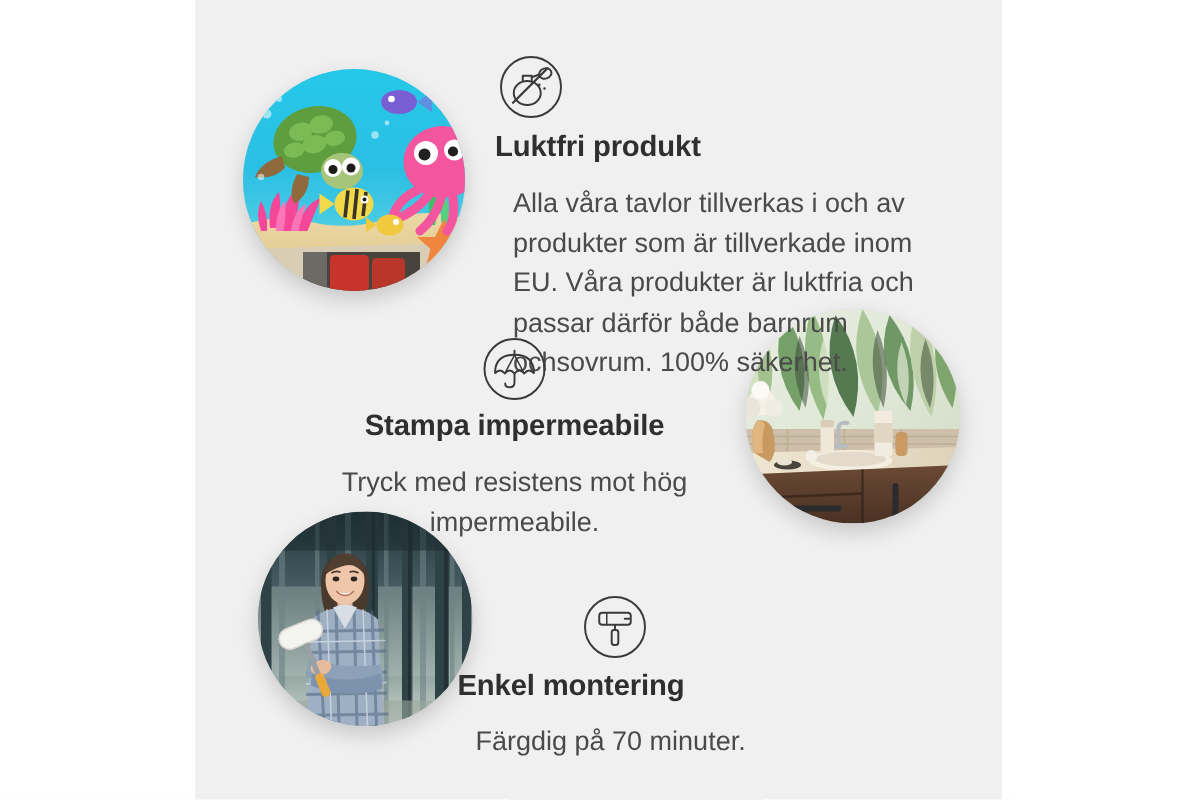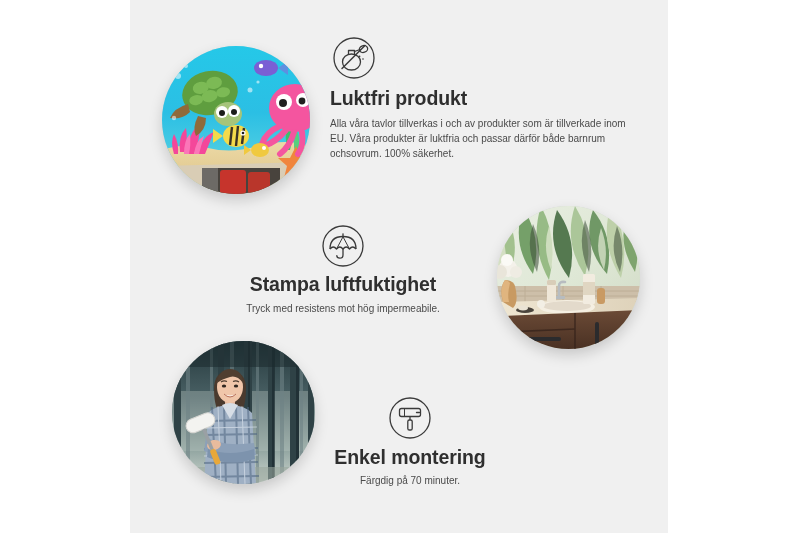--- a/index.html
+++ b/index.html
@@ -58,24 +58,24 @@
 
   .f-title {
     font-size: 19.5px;
     font-weight: bold;
     color: #2f2f2f;
     letter-spacing: -0.1px;
     margin: 0;
     line-height: 1.25;
   }
   .f-desc {
-    font-size: 10px;
+    font-size: 18px;
     color: #4a4a4a;
     line-height: 1.47;
-    margin: 0;
+    margin: 12px;
   }
 
   
   #feature-odourless {
     left: 330px; top: 36px; width: 300px;
     text-align: left;
   }
   #feature-odourless .icon-wrap { margin-left: 2px; margin-bottom: 6px; }
   #feature-odourless .f-title { margin-bottom: 7px; }
 
@@ -83,21 +83,21 @@
   #feature-waterproof {
     left: 198px; top: 224px; width: 290px;
     text-align: center;
   }
   #feature-waterproof .icon-wrap { margin: 0 auto 4px auto; }
   #feature-waterproof .f-title { margin-bottom: 6px; }
 
   
   #feature-easy {
     left: 305px; top: 396px; width: 210px;
-    text-align: center;
+    text-align: left;
   }
   #feature-easy .icon-wrap { margin: 0 auto 5px auto; }
   #feature-easy .f-title { margin-bottom: 5px; }
 </style>
 </head>
 <body>
 
 <div id="stage">
 
   <div class="panel"></div>
@@ -434,21 +434,21 @@
         <path d="M9 25 q3.25 -4 6.5 0 q3.25 -4 6.5 0 q3.25 -4 6.5 0 q3.25 -4 6.5 0" fill="none" stroke="#3a3a3a" stroke-width="1.3" stroke-linejoin="round"></path>
 
         <path d="M22 12.8 L15.5 25" fill="none" stroke="#3a3a3a" stroke-width="1"></path>
         <path d="M22 12.8 L28.5 25" fill="none" stroke="#3a3a3a" stroke-width="1"></path>
 
         <line x1="22" y1="9.8" x2="22" y2="12.8" stroke="#3a3a3a" stroke-width="1.3" stroke-linecap="round"></line>
 
         <path d="M22 25 L22 31 q0 3.2 -3.2 3.2 q-3 0 -3 -2.6" fill="none" stroke="#3a3a3a" stroke-width="1.3" stroke-linecap="round"></path>
       </svg>
     </span>
-    <p class="f-title">Stampa luftfuktighet</p>
+    <p class="f-title">Stampa impermeabile</p>
     <p class="f-desc">Tryck med resistens mot hög impermeabile.</p>
   </div>
 
   <div class="feature" id="feature-easy">
     <span class="icon-wrap">
       <svg viewBox="0 0 44 44">
         <circle cx="22" cy="22" r="20" fill="none" stroke="#3a3a3a" stroke-width="1.3"></circle>
 
         <rect x="11.5" y="12.5" width="21" height="8" rx="2" fill="none" stroke="#3a3a3a" stroke-width="1.3"></rect>
         <line x1="16.5" y1="12.5" x2="16.5" y2="20.5" stroke="#3a3a3a" stroke-width="1"></line>

